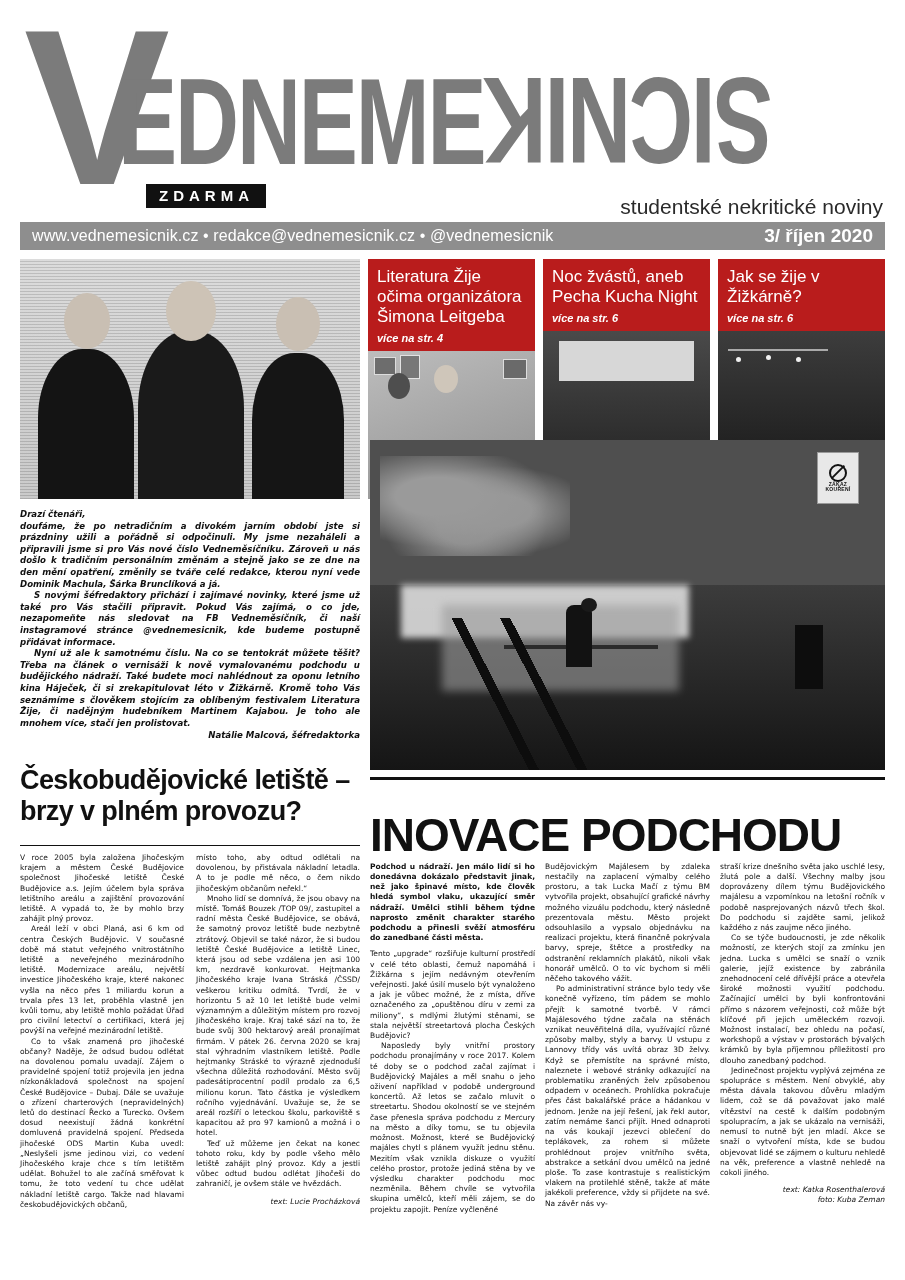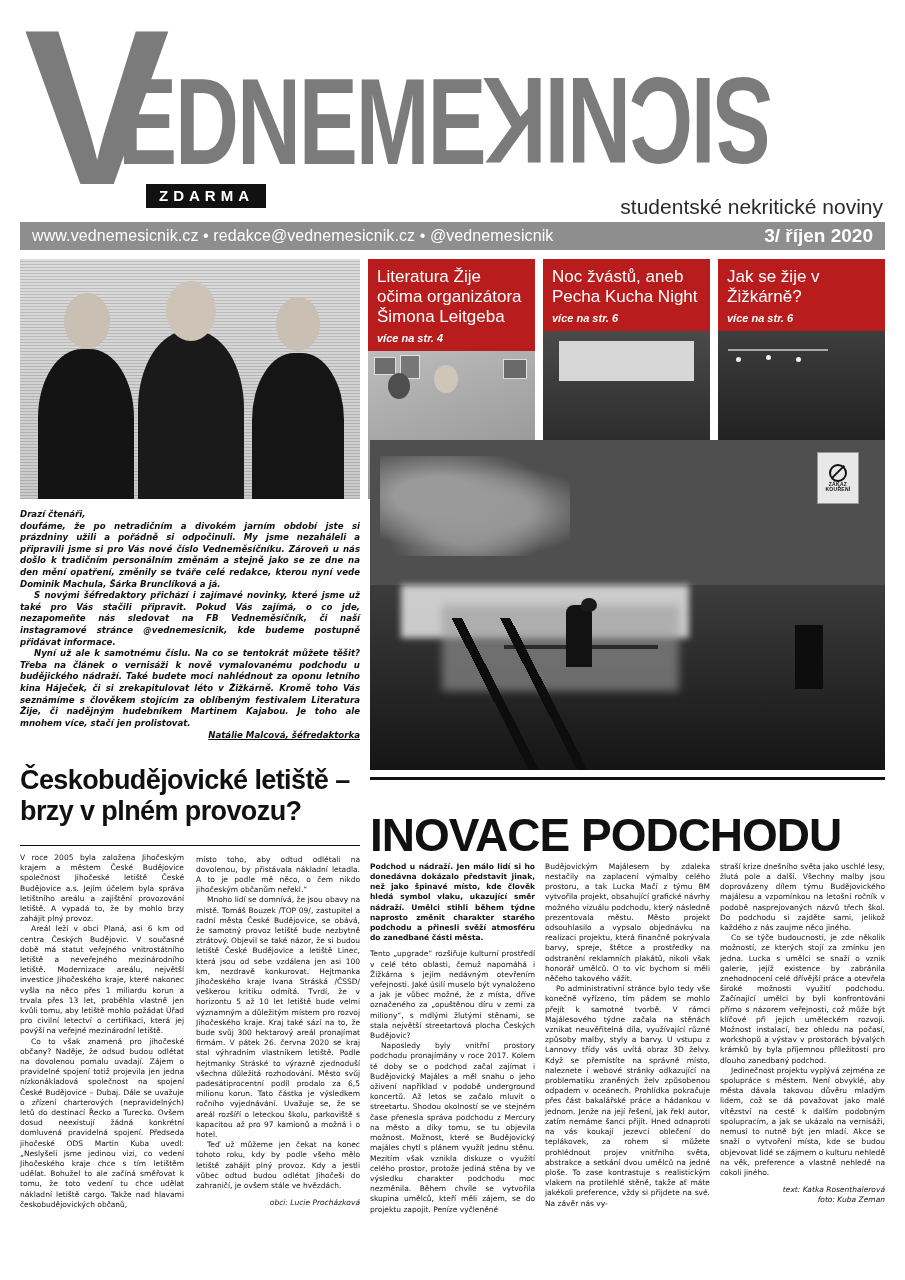--- a/index.html
+++ b/index.html
@@ -60,30 +60,30 @@
 
   
   .editorial{
     width:340px;margin-top:10px;
     font-family:"DejaVu Sans", sans-serif;
     font-style:italic;font-size:8.6px;line-height:11.6px;
     text-align:justify;font-weight:bold;
   }
   .editorial p{margin:0 0 0 0;text-indent:14px;}
   .editorial p.first{text-indent:0;}
-  .editorial p.sign{text-align:right;text-indent:0;margin-top:1px;text-decoration:underline;}
+  .editorial p.sign{text-align:right;text-indent:0;margin-top:1px;}
 
   
   .hl-left{
     width:340px;margin-top:23px;
     font-size:27px;line-height:31px;font-weight:bold;letter-spacing:-0.6px;
   }
   .rule-left{width:340px;border-top:1px solid #111;margin:9px 0 7px 0;}
 
-  .cols2{width:340px;display:flex;gap:12px;align-items:center;}
+  .cols2{width:340px;display:flex;gap:12px;}
   .cols2 .col{width:164px;}
   .body{
     font-family:"DejaVu Sans", sans-serif;
     font-size:7.5px;line-height:10.2px;text-align:justify;
   }
   .body p{margin:0;text-indent:11px;}
   .body p.first{text-indent:0;}
   .body p.credit{text-align:right;font-style:italic;text-indent:0;margin-top:7px;}
 
   
@@ -207,21 +207,21 @@
   <div class="cols2">
     <div class="col body">
       <p class="first">V roce 2005 byla založena Jihočeským krajem a městem České Budějovice společnost Jihočeské letiště České Budějovice a.s. Jejím účelem byla správa letištního areálu a zajištění provozování letiště. A vypadá to, že by mohlo brzy zahájit plný provoz.</p>
       <p>Areál leží v obci Planá, asi 6 km od centra Českých Budějovic. V současné době má statut veřejného vnitrostátního letiště a neveřejného mezinárodního letiště. Modernizace areálu, největší investice Jihočeského kraje, které nakonec vyšla na něco přes 1 miliardu korun a trvala přes 13 let, proběhla vlastně jen kvůli tomu, aby letiště mohlo požádat Úřad pro civilní letectví o certifikaci, která jej povýší na veřejné mezinárodní letiště.</p>
       <p>Co to však znamená pro jihočeské občany? Naděje, že odsud budou odlétat na dovolenou pomalu uvadají. Zájem o pravidelné spojení totiž projevila jen jedna nízkonákladová společnost na spojení České Budějovice – Dubaj. Dále se uvažuje o zřízení charterových (nepravidelných) letů do destinací Řecko a Turecko. Ovšem dosud neexistují žádná konkrétní domluvená pravidelná spojení. Předseda jihočeské ODS Martin Kuba uvedl: „Neslyšeli jsme jedinou vizi, co vedení Jihočeského kraje chce s tím letištěm udělat. Bohužel to ale začíná směřovat k tomu, že toto vedení tu chce udělat nákladní letiště cargo. Takže nad hlavami českobudějovických občanů,</p>
     </div>
     <div class="col body">
       <p class="first">místo toho, aby odtud odlétali na dovolenou, by přistávala nákladní letadla. A to je podle mě něco, o čem nikdo jihočeským občanům neřekl.“</p>
       <p>Mnoho lidí se domnívá, že jsou obavy na místě. Tomáš Bouzek /TOP 09/, zastupitel a radní města České Budějovice, se obává, že samotný provoz letiště bude nezbytně ztrátový. Objevil se také názor, že si budou letiště České Budějovice a letiště Linec, která jsou od sebe vzdálena jen asi 100 km, nezdravě konkurovat. Hejtmanka Jihočeského kraje Ivana Stráská /ČSSD/ veškerou kritiku odmítá. Tvrdí, že v horizontu 5 až 10 let letiště bude velmi významným a důležitým místem pro rozvoj Jihočeského kraje. Kraj také sází na to, že bude svůj 300 hektarový areál pronajímat firmám. V pátek 26. června 2020 se kraj stal výhradním vlastníkem letiště. Podle hejtmanky Stráské to výrazně zjednoduší všechna důležitá rozhodování. Město svůj padesátiprocentní podíl prodalo za 6,5 milionu korun. Tato částka je výsledkem ročního vyjednávání. Uvažuje se, že se areál rozšíří o leteckou školu, parkoviště s kapacitou až pro 97 kamionů a možná i o hotel.</p>
       <p>Teď už můžeme jen čekat na konec tohoto roku, kdy by podle všeho mělo letiště zahájit plný provoz. Kdy a jestli vůbec odtud budou odlétat Jihočeši do zahraničí, je ovšem stále ve hvězdách.</p>
-      <p class="credit">obci: Lucie Procházková</p>
+      <p class="credit">text: Lucie Procházková</p>
     </div>
   </div>
 
   <div class="right-col">
 
     <div class="main-photo">
       <div class="ph-bg" style="background:linear-gradient(180deg,#585858 0%,#3d3d3d 42%,#151515 100%);"></div>
       <div style="position:absolute;left:0;top:0;width:100%;height:44%;background:#4f4f4f;"></div>
       <div style="position:absolute;left:10px;top:16px;width:190px;height:100px;opacity:.55;
                   background:radial-gradient(ellipse at 30% 40%,#d8d8d8 0 22%,transparent 60%),

